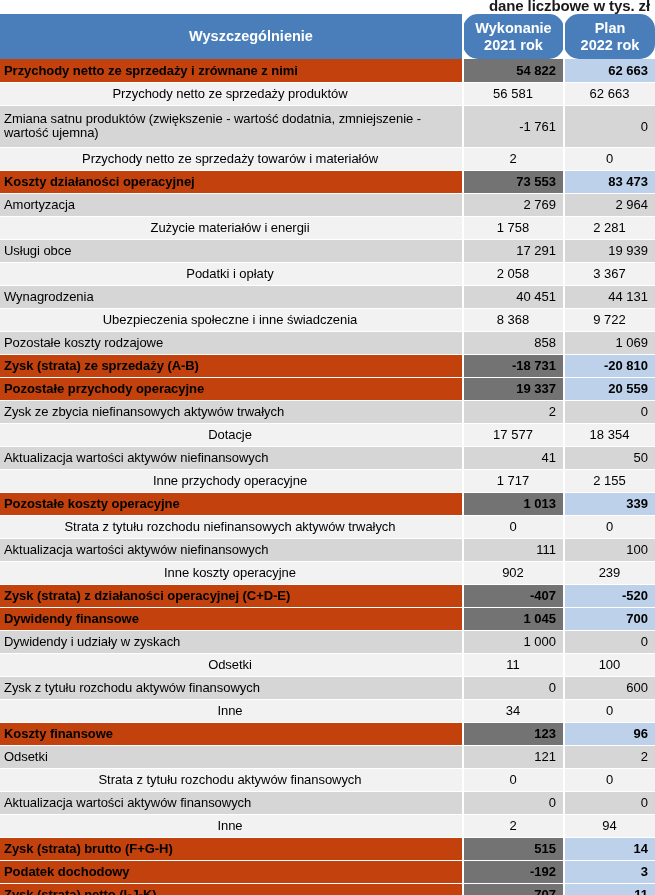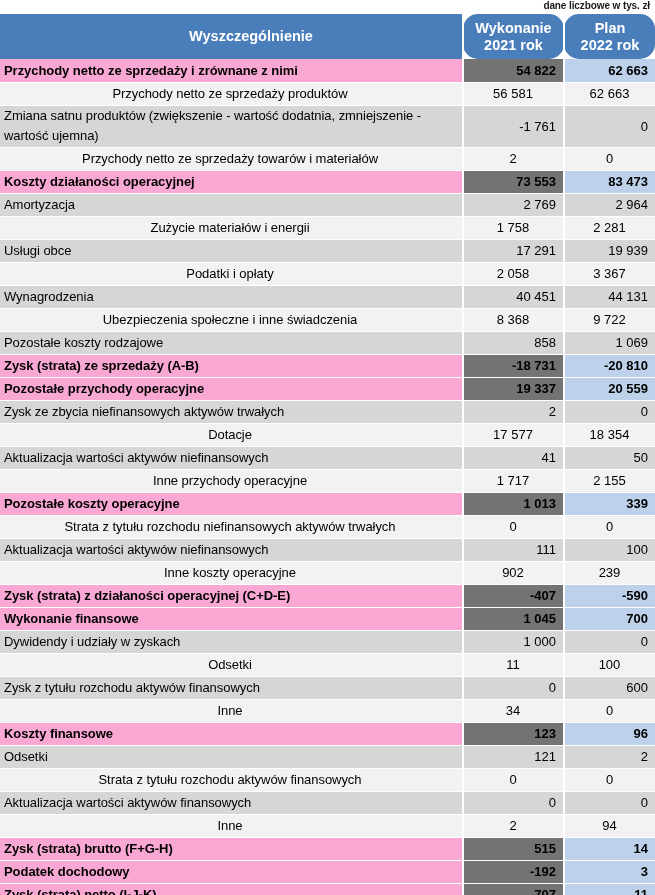--- a/index.html
+++ b/index.html
@@ -27,21 +27,21 @@
   
   .note-bar {
     height: 14px;
     display: flex;
     align-items: flex-start;
     justify-content: flex-end;
     padding-right: 5px;
     box-sizing: border-box;
   }
   .note-text {
-    font-size: 10px;
+    font-size: 15px;
     font-weight: 700;
     line-height: 12px;
     color: #1a1a1a;
     letter-spacing: -0.1px;
     white-space: nowrap;
   }
 
   
   table.fin {
     width: 655px;
@@ -97,35 +97,35 @@
   }
   tbody td.num {
     text-align: right;
     padding-right: 7px;
     font-size: 13px;
     border-left: 2px solid #ffffff;
     white-space: nowrap;
   }
 
   
-  tr.band-blue  td { background: #f9a8d4; }
+  tr.band-blue  td { background: #c2410c; }
   tr.band-blue  td.desc { font-weight: 700; }
   tr.band-blue  td.num  { font-weight: 700; }
   tr.band-blue  td.num.col-exec { background: #737373; }
   tr.band-blue  td.num.col-plan { background: #bdd2ea; }
 
   tr.band-gray  td { background: #d6d6d6; }
   tr.band-light td { background: #f2f2f2; text-align: center; }
 
   
   tbody tr td { border-bottom: 1px solid #ffffff; }
 
   
   tr.tall td { height: 42px; }
-  tr.tall td.desc { white-space: normal; line-height: 20px; }
+  tr.tall td.desc { white-space: normal; line-height: 14px; }
 
   
   tr.last td { border-bottom: 0; }
 </style>
 </head>
 <body>
 
 <div class="sheet">
 
   <div class="note-bar">
@@ -260,24 +260,24 @@
           <td class="num col-plan">100</td>
         </tr>
         <tr class="band-light">
           <td class="desc">Inne koszty operacyjne</td>
           <td class="num col-exec">902</td>
           <td class="num col-plan">239</td>
         </tr>
         <tr class="band-blue">
           <td class="desc">Zysk (strata) z działaności operacyjnej (C+D-E)</td>
           <td class="num col-exec">-407</td>
-          <td class="num col-plan">-590</td>
-        </tr>
-        <tr class="band-blue">
-          <td class="desc">Wykonanie finansowe</td>
+          <td class="num col-plan">-520</td>
+        </tr>
+        <tr class="band-blue">
+          <td class="desc">Dywidendy finansowe</td>
           <td class="num col-exec">1 045</td>
           <td class="num col-plan">700</td>
         </tr>
         <tr class="band-gray">
           <td class="desc">Dywidendy i udziały w zyskach</td>
           <td class="num col-exec">1 000</td>
           <td class="num col-plan">0</td>
         </tr>
         <tr class="band-light">
           <td class="desc">Odsetki</td>

